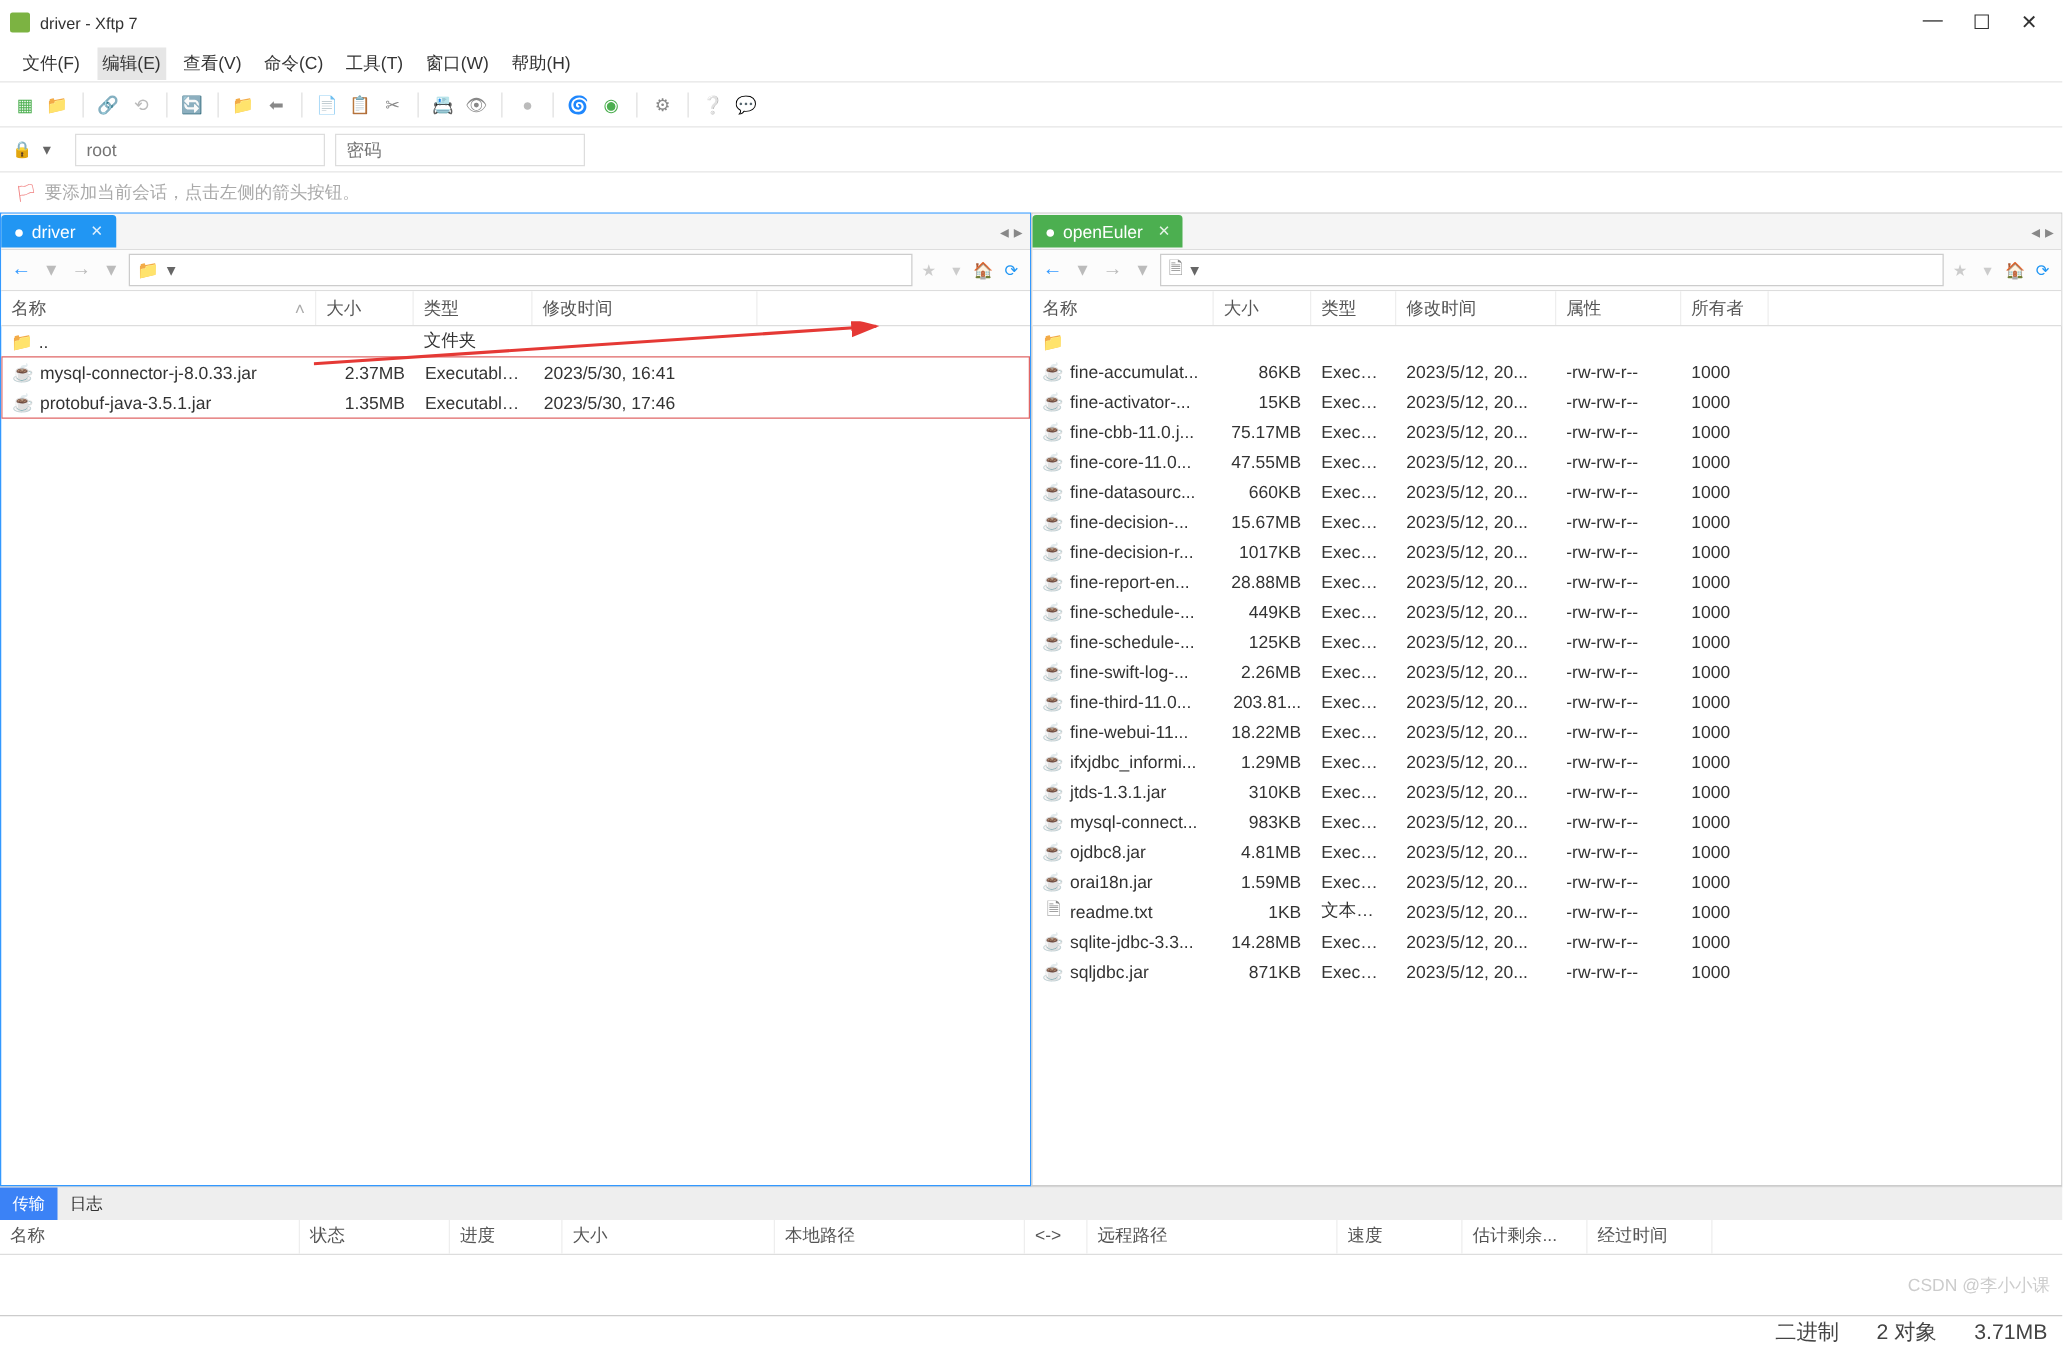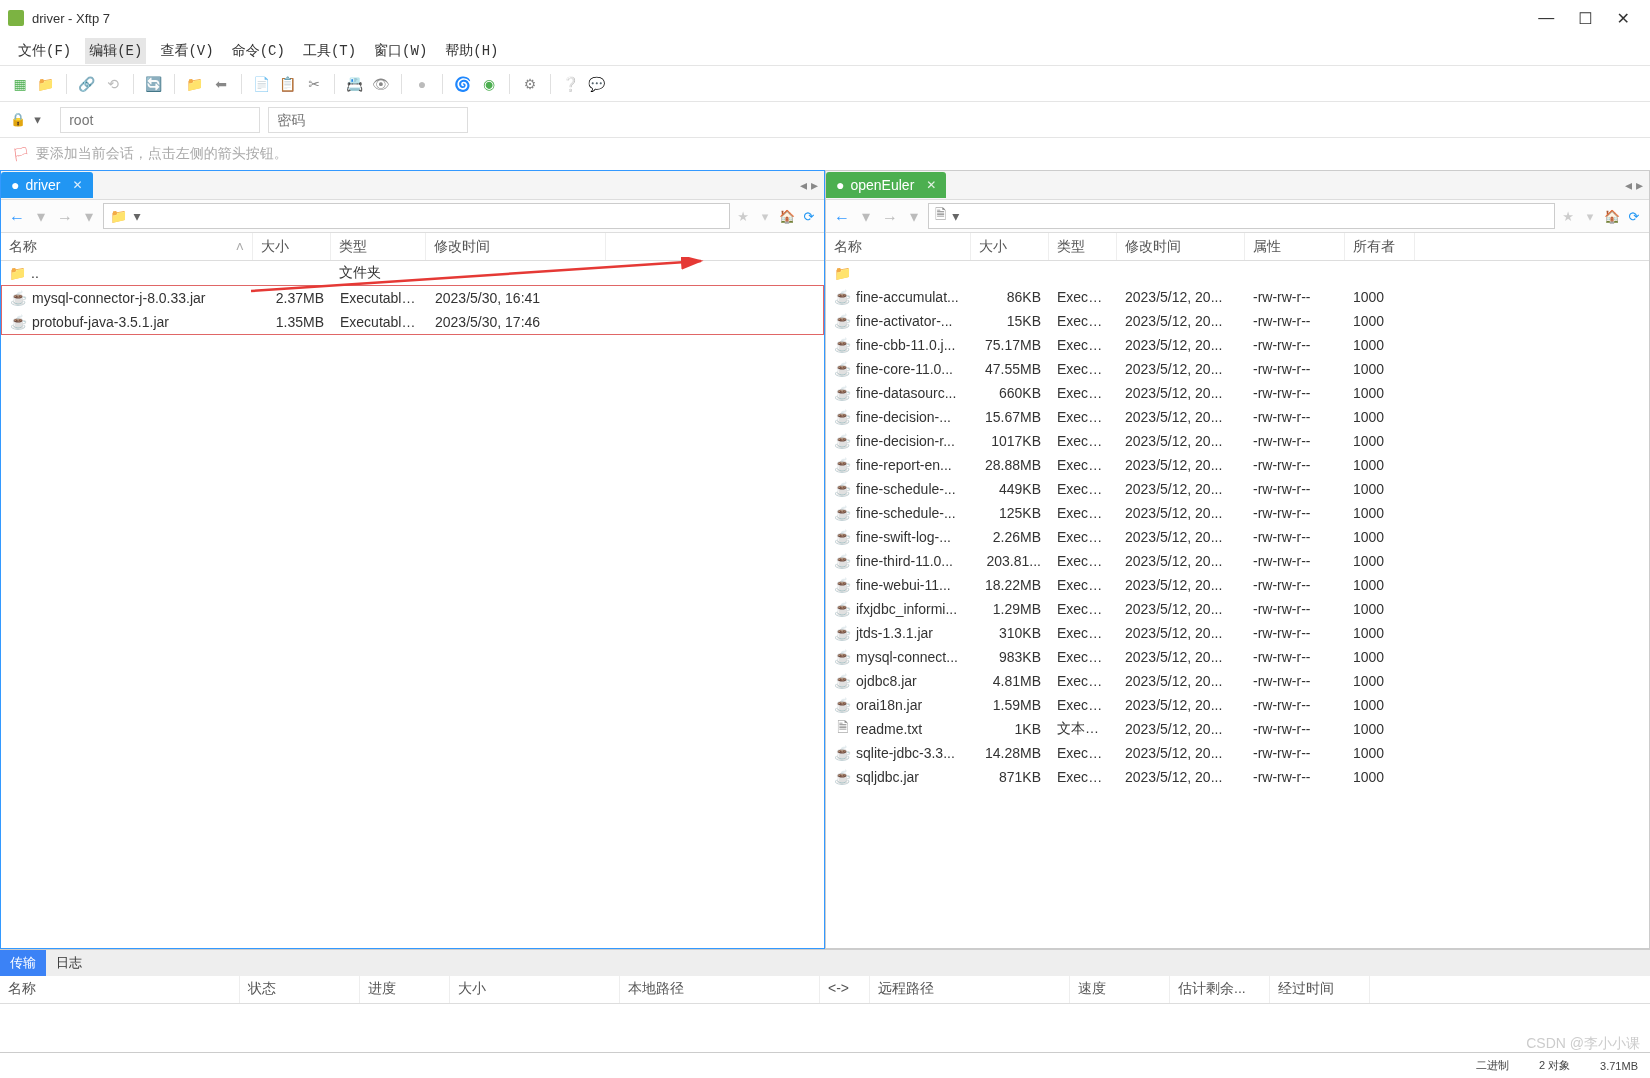--- a/index.html
+++ b/index.html
@@ -3,21 +3,21 @@
 <meta charset="utf-8">
 <style>
 * { box-sizing: border-box; margin: 0; padding: 0; font-family: "Microsoft YaHei", Arial, sans-serif; }
 body { background: #fff; font-size: 13px; color: #333; width: 1650px; height: 1078px; overflow: hidden; display:flex; flex-direction:column; }
 .titlebar { height: 36px; display: flex; align-items: center; padding: 0 8px; background: #fff; }
 .titlebar .app-icon { width: 16px; height: 16px; background: #7cb342; border-radius: 2px; margin-right: 8px; display:inline-block; }
 .titlebar .title { flex: 1; font-size: 13px; }
 .win-controls { display: flex; gap: 24px; padding-right: 12px; }
 .win-btn { font-size: 16px; color: #333; cursor:pointer; }
 .menubar { height: 30px; display: flex; align-items: center; padding: 0 14px; gap: 10px; border-bottom: 1px solid #e5e5e5; font-size: 14px; }
-.menubar span { padding: 4px 4px; font-family: Liberation Mono, monospace; }
+.menubar span { padding: 4px 4px; }
 .menubar .active { background: #e6e6e6; }
 .toolbar { height: 36px; display: flex; align-items: center; padding: 0 10px; gap: 6px; border-bottom: 1px solid #e5e5e5; }
 .tb-icon { width: 20px; height: 20px; display:inline-flex; align-items:center; justify-content:center; border-radius:2px; font-size:14px; }
 .tb-sep { width:1px; height:20px; background:#e0e0e0; margin:0 4px; }
 .address-row { height: 36px; display: flex; align-items: center; padding: 0 10px; gap: 8px; border-bottom: 1px solid #e5e5e5; }
 .addr-lock { color:#e8a33d; font-size:13px; }
 .addr-url { flex:1; color:#bcbcbc; font-size:14px; }
 .addr-dd { width:18px; color:#666; }
 .addr-user, .addr-pass { width: 200px; height: 26px; border: 1px solid #ddd; padding: 0 8px; font-size:14px; color:#999; }
 .session-hint { height: 32px; display:flex; align-items:center; padding:0 12px; color:#aaa; font-size:14px; gap:6px; }
@@ -57,23 +57,23 @@
 .col-r-mod  { width:128px; }
 .col-r-attr { width:100px; }
 .col-r-own  { width:70px; }
 .highlight-box { border:1px solid #e06666; }
 .bottom-tabs { height:26px; background:#eee; display:flex; align-items:center; font-size:13px; }
 .bottom-tabs .bt { padding:4px 10px; }
 .bottom-tabs .bt.active { background:#3b82f6; color:#fff; }
 .transfer-head { height:28px; display:flex; border-bottom:1px solid #ddd; font-size:14px; color:#555; }
 .transfer-head > div { padding:4px 8px; border-right:1px solid #eee; }
 .transfer-body { height:48px; }
-.statusbar { height:26px; border-top:1px solid #ccc; display:flex; align-items:center; justify-content:flex-end; padding:0 12px; font-size:11px; color:#444; gap:30px; }
+.statusbar { height:26px; border-top:1px solid #ccc; display:flex; align-items:center; justify-content:flex-end; padding:0 12px; font-size:17px; color:#444; gap:30px; }
 .arrow-line { position:absolute; pointer-events:none; }
-.watermark { position:absolute; right:10px; bottom:25px; color:#ccc; font-size:14px; }
+.watermark { position:absolute; right:10px; bottom:40px; color:#ccc; font-size:14px; }
 </style>
 </head>
 <body>
 
 <div class="titlebar">
   <span class="app-icon"></span>
   <span class="title">driver - Xftp 7</span>
   <div class="win-controls">
     <span class="win-btn">—</span>
     <span class="win-btn">☐</span>

